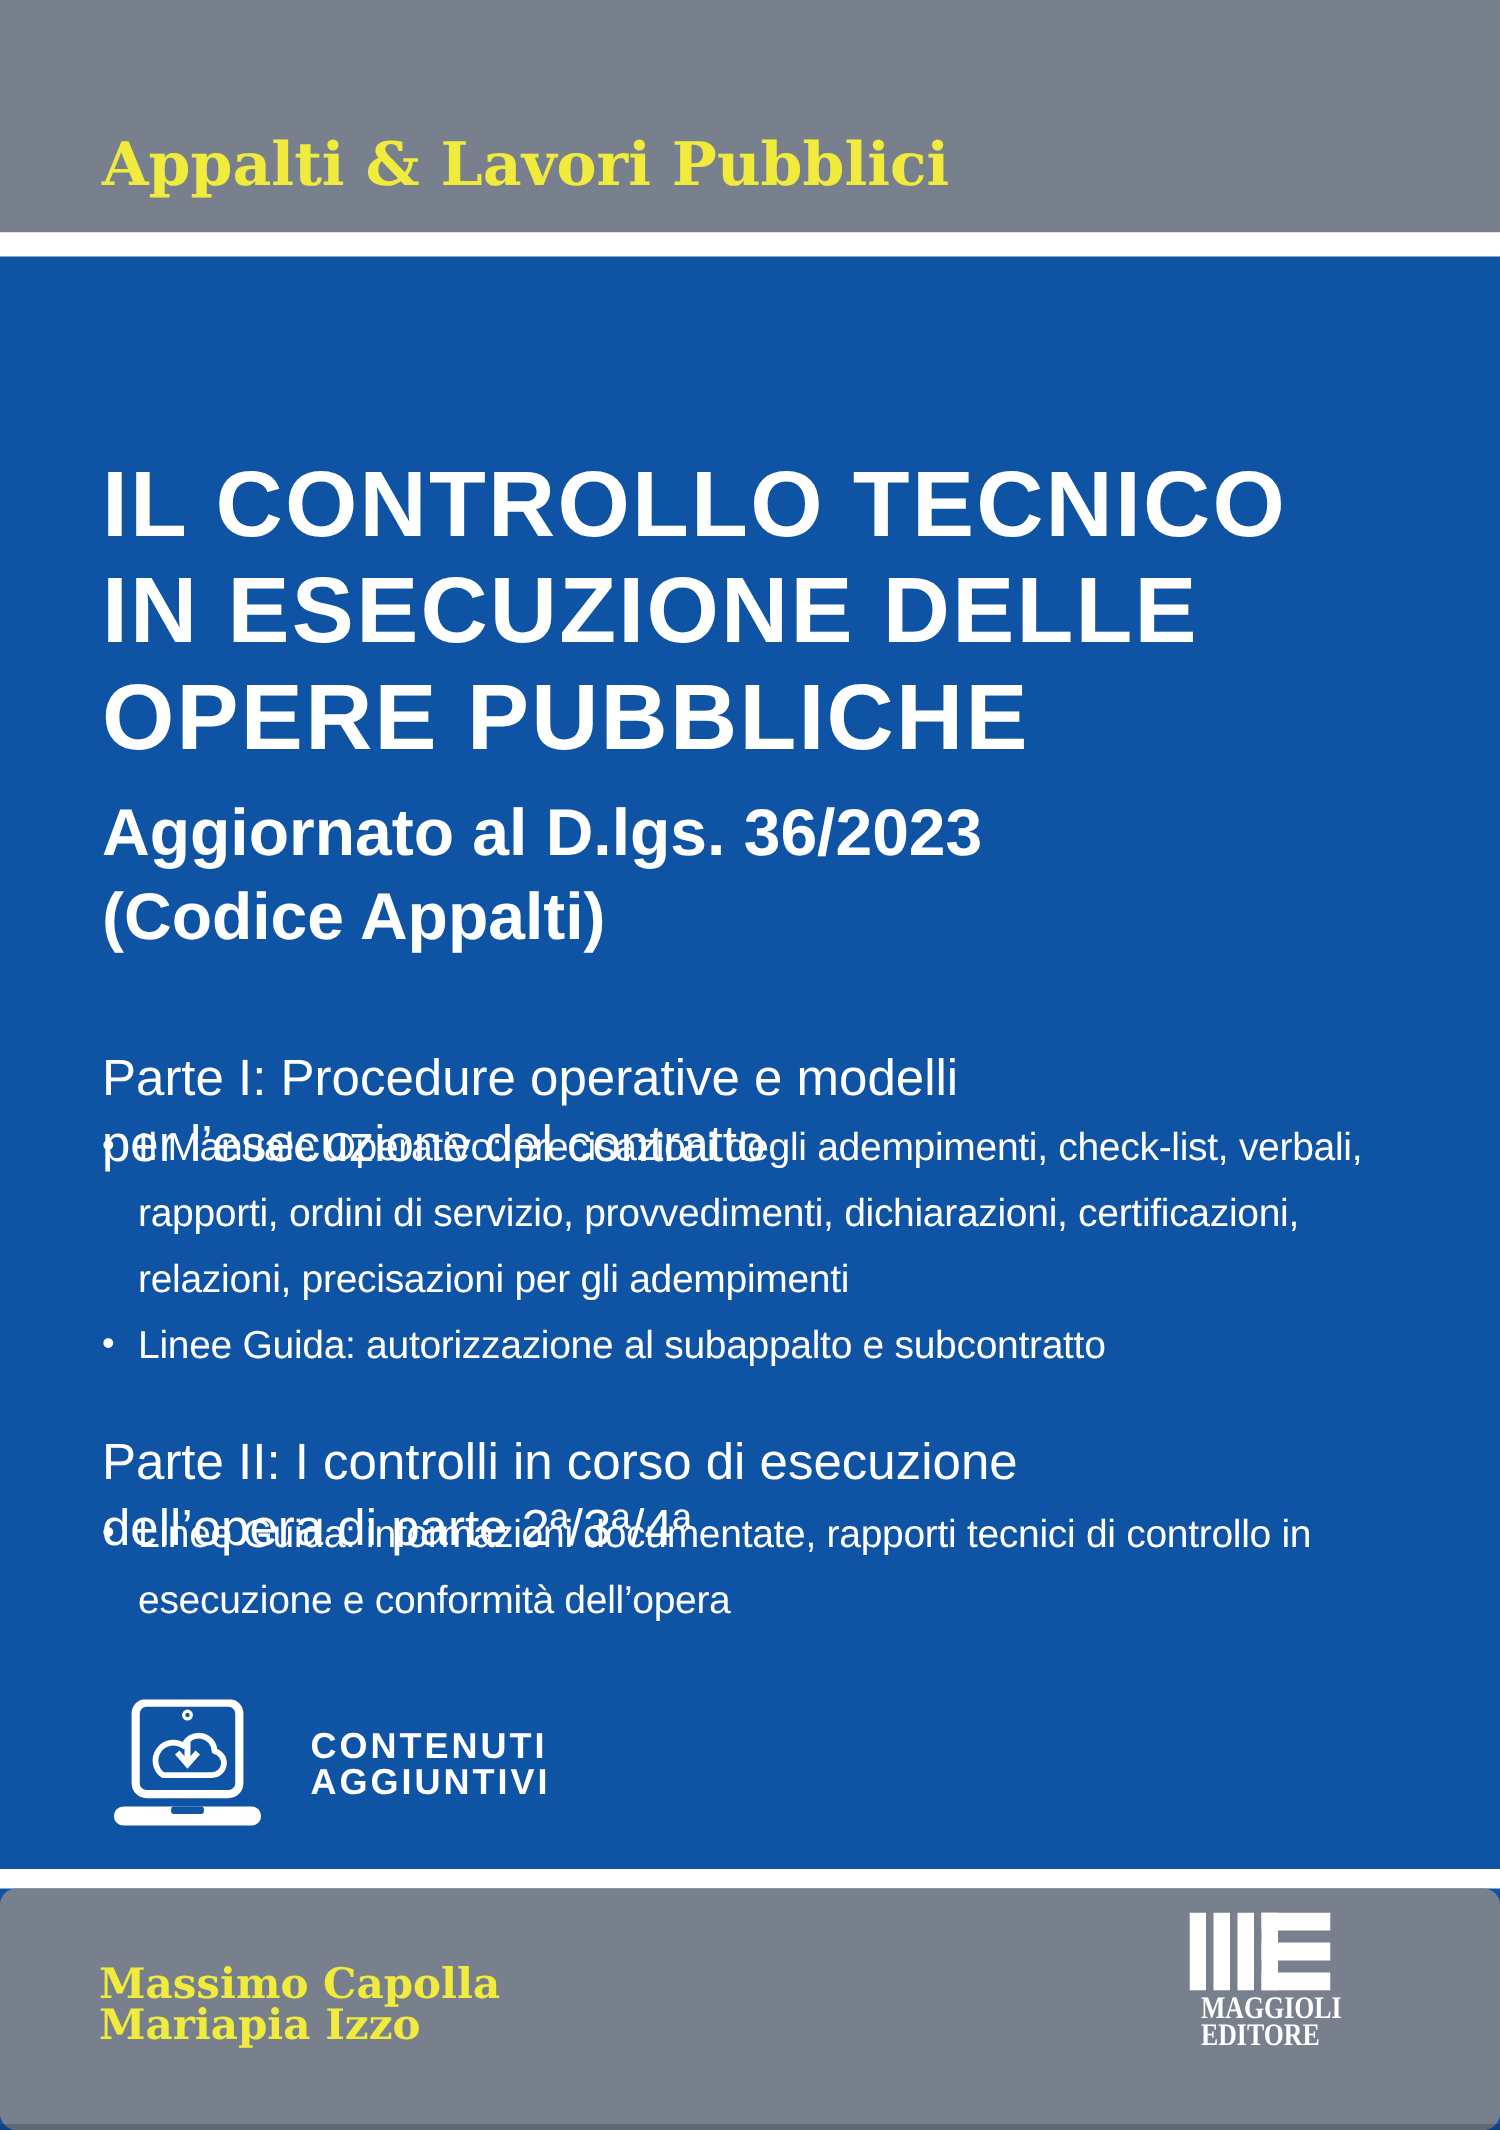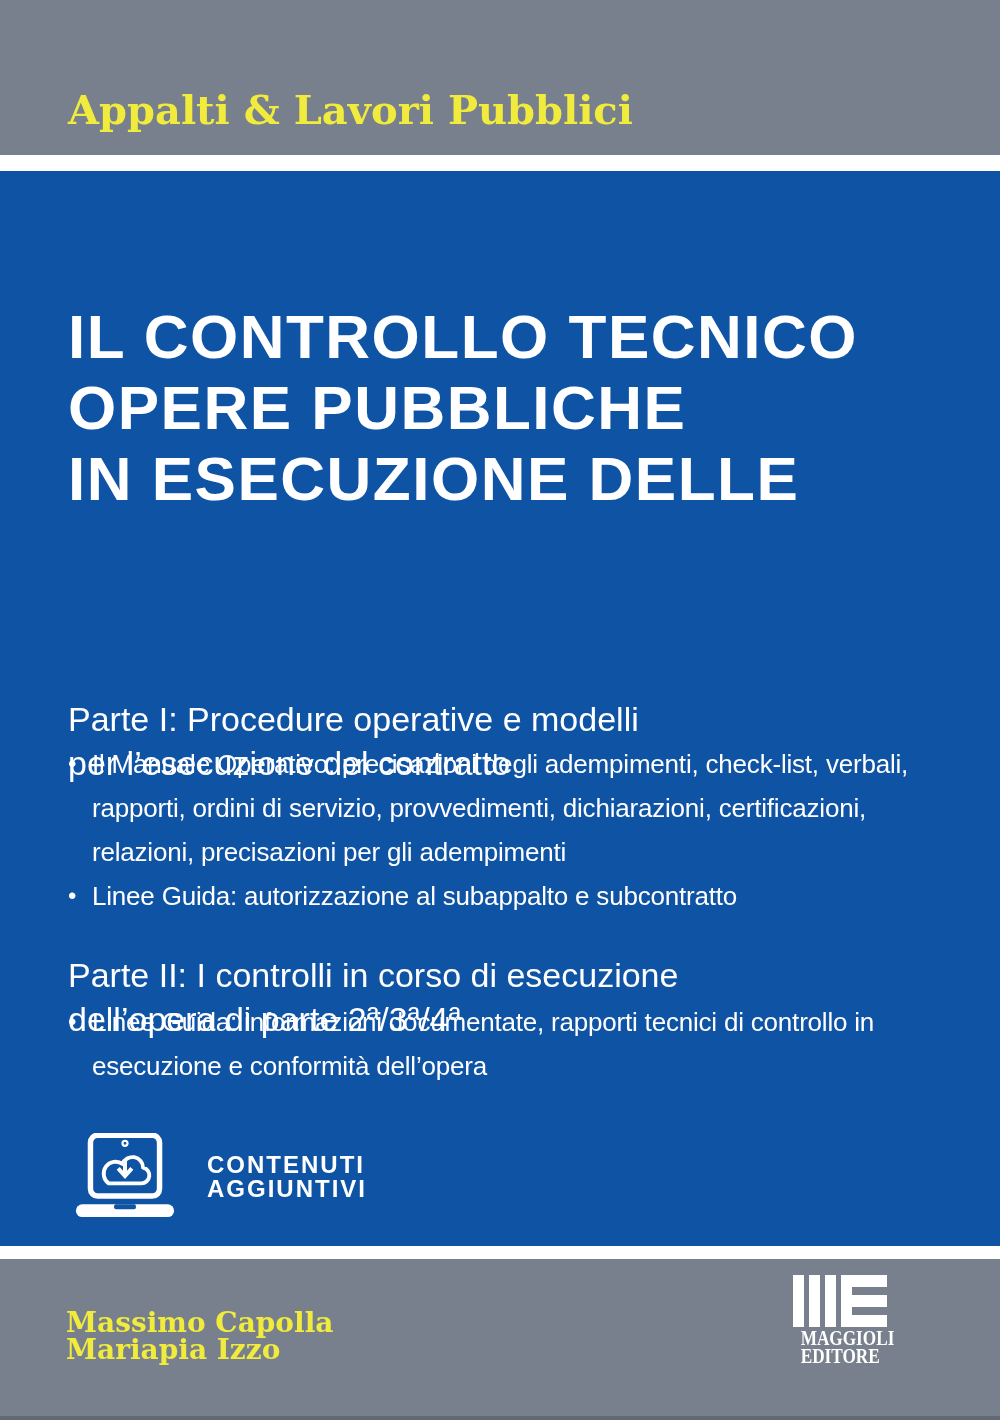--- a/index.html
+++ b/index.html
@@ -8,21 +8,21 @@
   html,body{margin:0;padding:0;}
   body{width:1000px;height:1420px;overflow:hidden;background:#fff;
        font-family:"Liberation Sans",sans-serif;}
   .page{position:relative;width:1000px;height:1420px;background:var(--white);}
 
   
   .band-top{position:absolute;left:0;top:0;width:1000px;height:155px;background:var(--gray);}
   .stripe-top{position:absolute;left:0;top:155px;width:1000px;height:16px;background:var(--white);}
   .band-blue{position:absolute;left:0;top:171px;width:1000px;height:1335px;background:var(--blue);}
   .stripe-bottom{position:absolute;left:0;top:1246px;width:1000px;height:13px;background:var(--white);}
-  .band-bottom{position:absolute;left:0;top:1259px;width:1000px;height:161px;background:var(--gray);}
+  .band-bottom{position:absolute;left:0;top:1259px;width:1000px;height:161px;background:var(--gray);border-radius:11px;}
   .band-bottom::after{content:"";position:absolute;left:0;bottom:0;width:100%;height:4px;
        background:rgba(0,0,0,.18);}
 
   
   .series{position:absolute;left:68px;top:86px;
           font-family:"DejaVu Serif","Liberation Serif",serif;
           font-weight:bold;font-size:40px;line-height:48px;color:var(--yellow);}
 
   
   .band-blue *{color:var(--white);}
@@ -69,24 +69,28 @@
   <header class="band-top">
     <div class="series">Appalti &amp; Lavori Pubblici</div>
   </header>
 
   <div class="stripe-top"></div>
 
   <main class="band-blue">
 
     <h1 class="title">
       <div>IL CONTROLLO TECNICO</div>
+      <div>IN ESECUZIONE DELLE</div>
       <div>OPERE PUBBLICHE</div>
-      <div>IN ESECUZIONE DELLE</div>
     </h1>
 
+    <h2 class="subtitle">
+      <div>Aggiornato al D.lgs. 36/2023</div>
+      <div>(Codice Appalti)</div>
+    </h2>
 
     <h3 class="part-head p1-head">
       <div>Parte I: Procedure operative e modelli</div>
       <div>per l’esecuzione del contratto</div>
     </h3>
 
     <ul class="bullets p1-bullets">
       <li>
         <span class="dot">•</span>
         <span class="txt">Il Manuale Operativo: precisazioni degli adempimenti, check-list, verbali, rapporti, ordini di servizio, provvedimenti, dichiarazioni, certificazioni, relazioni, precisazioni per gli adempimenti</span>

